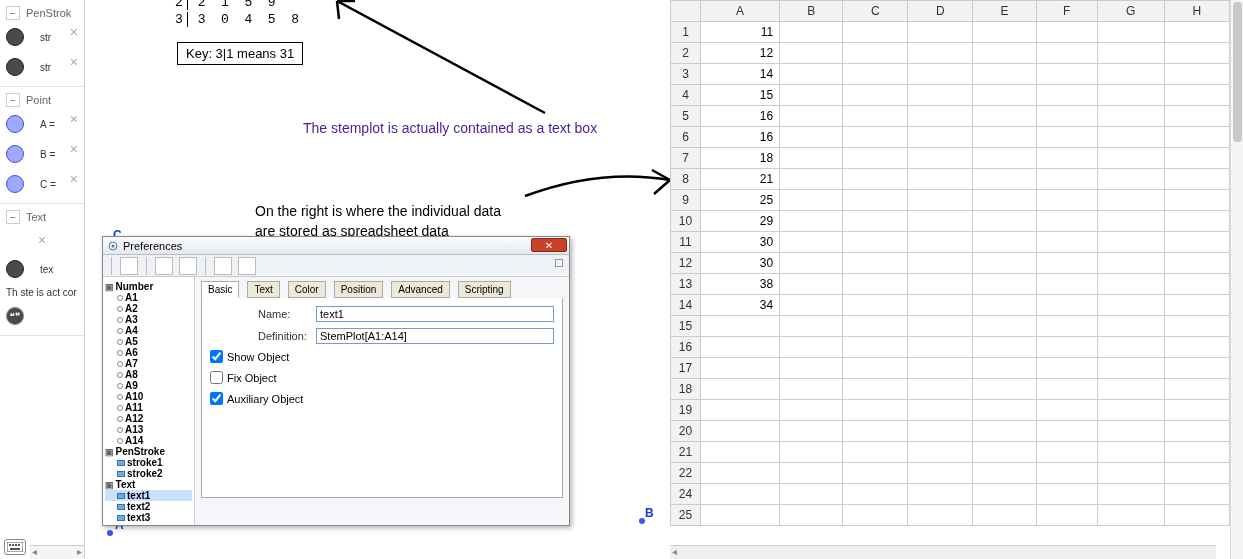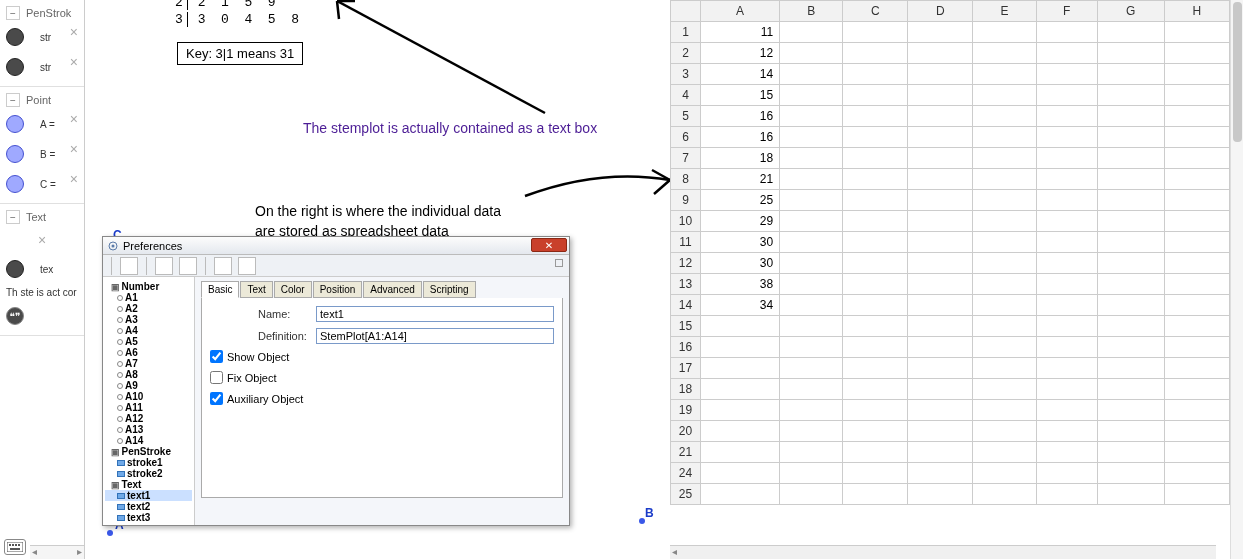--- a/index.html
+++ b/index.html
@@ -208,41 +208,41 @@
   height:calc(100% - 40px);
 }
 .prefs-tree{
   width:92px;
   border-right:1px solid #ccc;
   background:#fff;
   font-size:10px;
   padding:4px 2px;
   overflow:hidden;
 }
-.tree-cat{font-weight:bold;margin-left:6px;}
+.tree-cat{font-weight:bold;}
 .tree-item{
   padding-left:12px;
   white-space:nowrap;
   display:flex;align-items:center;gap:2px;
 }
 .tree-item.sel{background:#cbe0ff;}
 .tree-bullet{
   width:6px;height:6px;border-radius:50%;border:1px solid #888;display:inline-block;
   flex-shrink:0;
 }
 .tree-blue{width:8px;height:6px;background:#6fa9e8;border:1px solid #3272b8;flex-shrink:0;}
 .tree-toggle{font-size:9px;color:#666;padding-right:2px;}
 .prefs-right{
   flex:1;
   padding:4px 6px;
   background:#f4f6fa;
 }
 .prefs-tabs{
   display:flex;
-  gap:1px;
+  gap:8px;
   font-size:10px;
 }
 .ptab{
   border:1px solid #aaa;
   padding:2px 6px;
   background:#ece9d8;
   cursor:pointer;
 }
 .ptab.active{
   background:#fff;
@@ -822,20 +822,31 @@
           <td></td>
           <td></td>
           <td></td>
           <td></td>
           <td></td>
           <td></td>
           <td></td>
           <td></td>
         </tr>
         <tr>
+          <td class="rowh">22</td>
+          <td></td>
+          <td></td>
+          <td></td>
+          <td></td>
+          <td></td>
+          <td></td>
+          <td></td>
+          <td></td>
+        </tr>
+        <tr>
           <td class="rowh">24</td>
           <td></td>
           <td></td>
           <td></td>
           <td></td>
           <td></td>
           <td></td>
           <td></td>
           <td></td>
         </tr>

